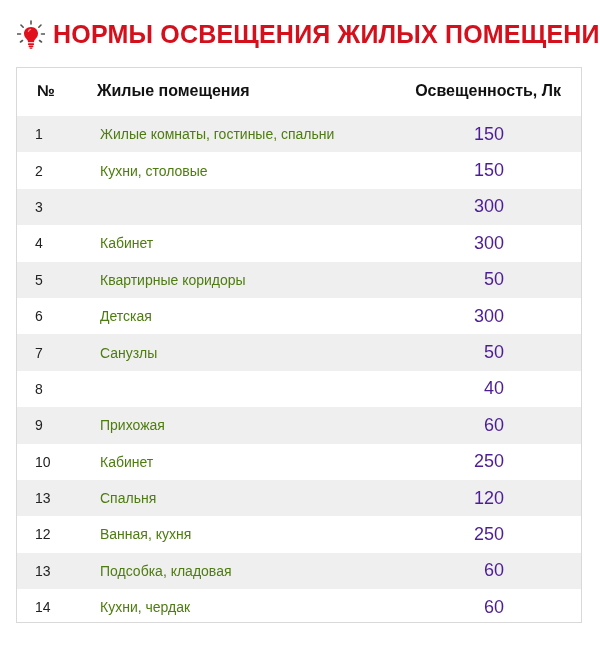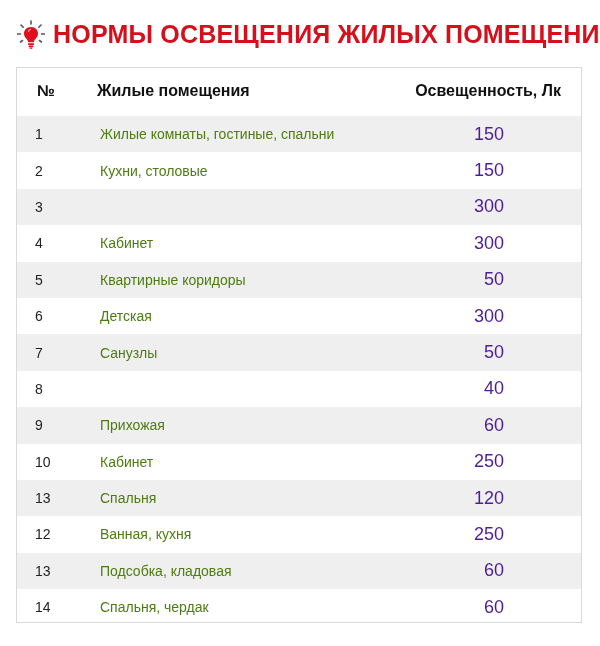--- a/index.html
+++ b/index.html
@@ -185,17 +185,17 @@
       <span class="cell name">Ванная, кухня</span>
       <span class="cell lux">250</span>
     </div>
     <div class="row alt">
       <span class="cell num">13</span>
       <span class="cell name">Подсобка, кладовая</span>
       <span class="cell lux">60</span>
     </div>
     <div class="row">
       <span class="cell num">14</span>
-      <span class="cell name">Спальня, чердак</span>
+      <span class="cell name">Кухни, чердак</span>
       <span class="cell lux">60</span>
     </div>
   </div>
 </div>
 
 </body></html>

